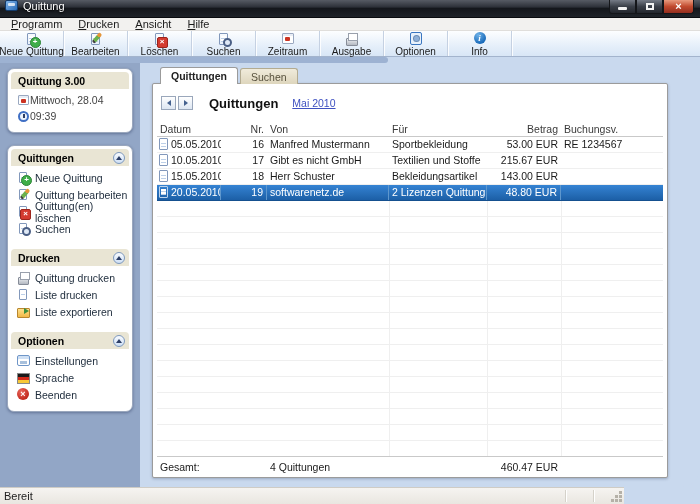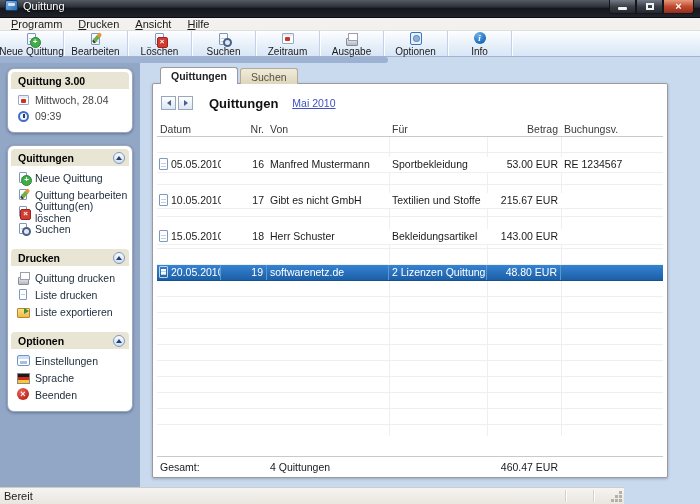--- a/index.html
+++ b/index.html
@@ -98,21 +98,21 @@
     border-radius:7px; box-shadow:0 1px 3px rgba(10,20,60,.35); padding:3px 3px 8px 3px; }
   #card1 { top:11px; }
   #card2 { top:88px; }
   .side-header { height:17px; background:#e9e5d4; border-radius:4px 4px 0 0; display:flex; align-items:center;
     padding:0 4px 0 7px; margin-bottom:3px; }
   .side-header-title { font-size:10.5px; font-weight:bold; color:#000; flex:1; }
   .collapse-btn { width:12px; height:12px; border-radius:50%; border:1px solid #7e99bd;
     background:linear-gradient(#f8fbff,#cedff4); display:flex; align-items:center; justify-content:center; }
   .tri-up { width:0; height:0; border-left:3px solid transparent; border-right:3px solid transparent;
     border-bottom:4px solid #2c3e66; }
-  .info-row { display:flex; align-items:center; gap:5px; padding:1px 0 1px 6px; height:16px;
+  .info-row { display:flex; align-items:center; padding:1px 0 1px 6px; height:16px;
     font-size:10.5px; color:#444; }
   .side-section { margin-bottom:12px; }
   .side-section:last-child { margin-bottom:0; }
   .side-item { display:flex; align-items:center; gap:5px; height:17px; padding-left:6px;
     font-size:10.5px; color:#1c2a3a; cursor:default; }
 
   
   #tabs { position:absolute; left:160px; top:10px; height:17px; display:flex; gap:2px; z-index:3; }
   .tab { padding:0 10px; font-size:10.5px; display:flex; align-items:center; border-radius:3px 3px 0 0; }
   .tab.active { background:#fff; border:1px solid #9b9b9b; border-bottom:none; height:17px;
@@ -125,21 +125,21 @@
     display:flex; flex-direction:column; padding:6px 4px 0 4px; z-index:2; }
   #panel-head { height:26px; display:flex; align-items:center; padding:0 4px; }
   .nav-btn { width:15px; height:14px; border:1px solid #9aa7bb; background:linear-gradient(#ffffff,#dde6f2);
     display:flex; align-items:center; justify-content:center; }
   .nav-btn + .nav-btn { margin-left:2px; }
   .tri-left { width:0; height:0; border-top:3px solid transparent; border-bottom:3px solid transparent; border-right:4px solid #44618f; }
   .tri-right { width:0; height:0; border-top:3px solid transparent; border-bottom:3px solid transparent; border-left:4px solid #44618f; }
   #panel-title { font-size:13px; font-weight:bold; color:#111; margin-left:16px; }
   #period-link { font-size:10.5px; color:#3f51c1; text-decoration:underline; margin-left:14px; cursor:pointer; }
 
-  #thead, .trow, #tfoot { display:grid; grid-template-columns:64px 46px 122px 98px 74px auto;margin-top:20px; }
+  #thead, .trow, #tfoot { display:grid; grid-template-columns:64px 46px 122px 98px 74px auto; }
   #thead { height:16px; align-items:center; border-bottom:1px solid #c9c9c9; margin-top:5px; }
   .th { font-size:10.5px; color:#3a3a3a; padding:0 3px; white-space:nowrap; overflow:hidden; }
   .th.col1,.th.col4 { text-align:right; }
   #rows { flex:1; position:relative; overflow:hidden;
     background:repeating-linear-gradient(to bottom,#fff 0 15px,#efefef 15px 16px); }
   .vline { position:absolute; top:0; bottom:0; width:1px; background:#efefef; z-index:0; }
   .trow { position:relative; z-index:1; height:16px; background:#fff; border-bottom:1px solid #efefef; align-items:center; }
   .td { font-size:10.5px; color:#1a1a1a; padding:0 3px; white-space:nowrap; overflow:hidden; height:15px; line-height:15px; }
   .td.col0 { display:flex; align-items:center; padding-left:2px; }
   .td.col1,.td.col4 { text-align:right; }

